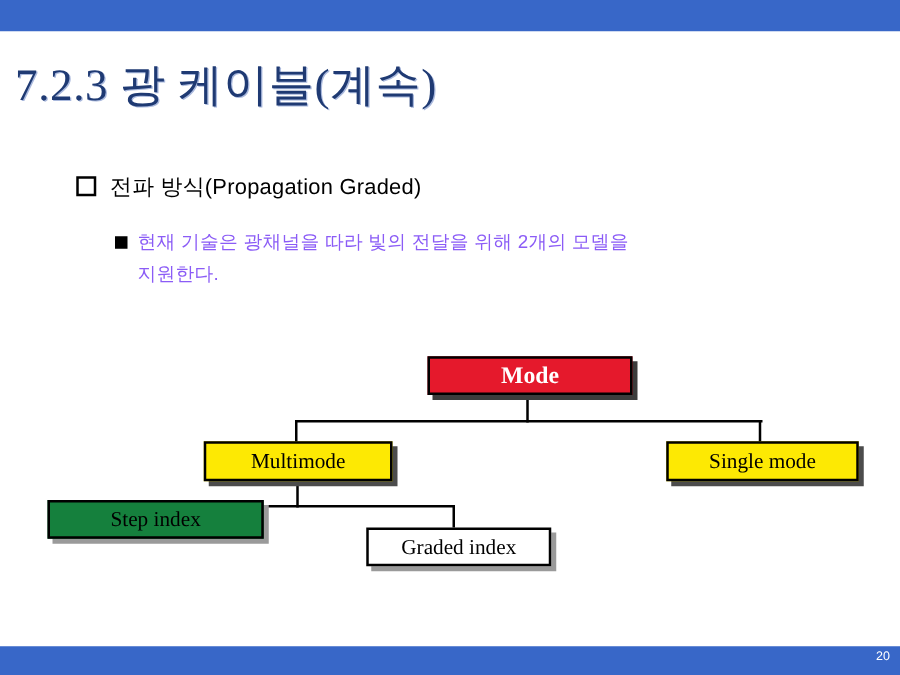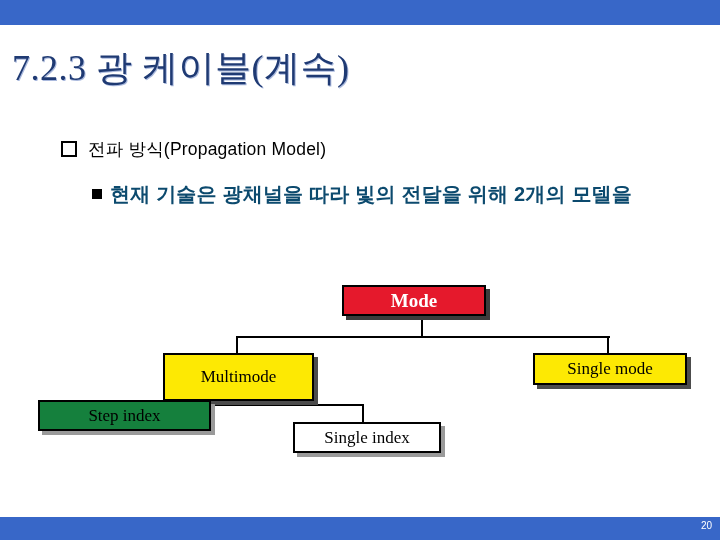--- a/index.html
+++ b/index.html
@@ -64,46 +64,45 @@
     display: flex; align-items: flex-start;
   }
   .sub-bullet-square {
     display: inline-block;
     width: 10px; height: 10px;
     background: #000000;
     margin: 8px 8px 0 0;
     flex: 0 0 auto;
   }
   .sub-bullet-lines {
-    font-size: 20px; color: #0c4a6e;
+    font-size: 15px; color: #8b5cf6;
     line-height: 26px;
     letter-spacing: 0.2px;
     white-space: nowrap;
-    font-weight: bold;
   }
 
   
   .diagram { position: absolute; left: 0; top: 0; }
   .node {
     position: absolute;
     box-sizing: border-box;
     border: 2px solid #000000;
     display: flex; align-items: center; justify-content: center;
     font-family: "Liberation Serif", "DejaVu Serif", serif;
     font-size: 17px; color: #000000;
     white-space: nowrap;
   }
   .node-root {
-    left: 342px; top: 285px; width: 144px; height: 31px;
+    left: 342px; top: 285px; width: 164px; height: 31px;
     background: #e5192c; color: #ffffff;
     font-weight: bold; font-size: 19px;
     box-shadow: 4px 4px 0 #3c3c3c;
   }
   .node-multimode {
-    left: 163px; top: 353px; width: 151px; height: 48px;
+    left: 163px; top: 353px; width: 151px; height: 32px;
     background: #fde903;
     box-shadow: 4px 4px 0 #4c4c4c;
   }
   .node-singlemode {
     left: 533px; top: 353px; width: 154px; height: 32px;
     background: #fde903;
     box-shadow: 4px 4px 0 #4c4c4c;
   }
   .node-step {
     left: 38px; top: 400px; width: 173px; height: 31px;
@@ -129,44 +128,45 @@
 <body>
 
 <div class="slide">
 
   <div class="top-bar"></div>
 
   <h1 class="title">7.2.3 광 케이블(계속)</h1>
 
   <div class="bullet-row">
     <span class="bullet-square"></span>
-    <span class="bullet-text">전파 방식(Propagation Model)</span>
+    <span class="bullet-text">전파 방식(Propagation Graded)</span>
   </div>
 
   <div class="sub-bullet">
     <span class="sub-bullet-square"></span>
     <div class="sub-bullet-lines">
       <div>현재 기술은 광채널을 따라 빛의 전달을 위해 2개의 모델을</div>
+      <div>지원한다.</div>
     </div>
   </div>
 
   <div class="diagram">
     <div class="conn c-v-root"></div>
     <div class="conn c-h-top"></div>
     <div class="conn c-v-multi"></div>
     <div class="conn c-v-single"></div>
     <div class="conn c-v-multi2"></div>
     <div class="conn c-h-bottom"></div>
     <div class="conn c-v-step"></div>
     <div class="conn c-v-graded"></div>
 
     <div class="node node-root">Mode</div>
     <div class="node node-multimode">Multimode</div>
     <div class="node node-singlemode">Single mode</div>
     <div class="node node-step">Step index</div>
-    <div class="node node-graded">Single index</div>
+    <div class="node node-graded">Graded index</div>
   </div>
 
   <div class="bottom-bar">
     <span class="page-number">20</span>
   </div>
 
 </div>
 
 </body></html>

